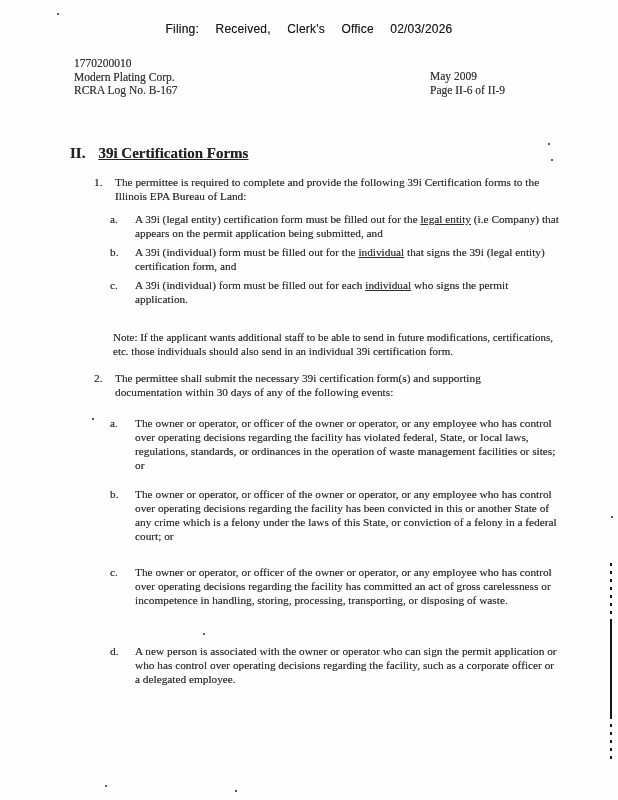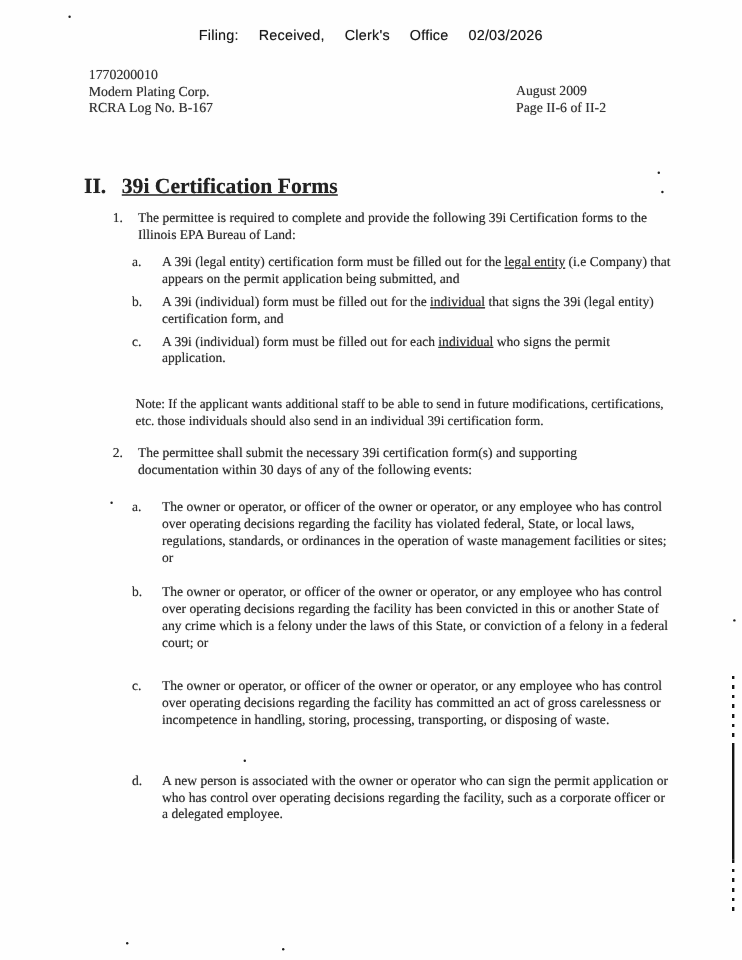--- a/index.html
+++ b/index.html
@@ -27,21 +27,21 @@
   .hdr-left {
     position: absolute; left: 74px; top: 57px;
     font-size: 11.5px; line-height: 13.5px; color: #343434;
   }
   .hdr-right {
     position: absolute; left: 430px; top: 70px;
     font-size: 11.5px; line-height: 13.5px; color: #343434;
   }
   .heading {
     position: absolute; left: 70px; top: 145px;
-    font-size: 18px; font-weight: bold; color: #222;
+    font-size: 15px; font-weight: bold; color: #222;
   }
   .heading .sec-num { display: inline-block; margin-right: 13px; }
   .heading .sec-title { text-decoration: underline; }
   .li {
     position: absolute;
     display: flex;
     font-size: 11.3px;
     line-height: 14px;
     color: #2e2e2e;
   }
@@ -68,22 +68,22 @@
 
   <div class="stamp scan-text">Filing: Received, Clerk's Office 02/03/2026</div>
 
   <div class="hdr-left scan-text">
     <div>1770200010</div>
     <div>Modern Plating Corp.</div>
     <div>RCRA Log No. B-167</div>
   </div>
 
   <div class="hdr-right scan-text">
-    <div>August 2009</div>
-    <div>Page II-6 of II-2</div>
+    <div>May 2009</div>
+    <div>Page II-6 of II-9</div>
   </div>
 
   <div class="heading scan-text">
     <span class="sec-num">II.</span><span class="sec-title">39i Certification Forms</span>
   </div>
 
   <div class="li num-item scan-text" style="left:94px; top:175px; width:478px;">
     <span class="marker">1.</span>
     <span class="text" style="width:455px;">The permittee is required to complete and provide the following 39i Certification forms to the Illinois EPA Bureau of Land:</span>
   </div>

